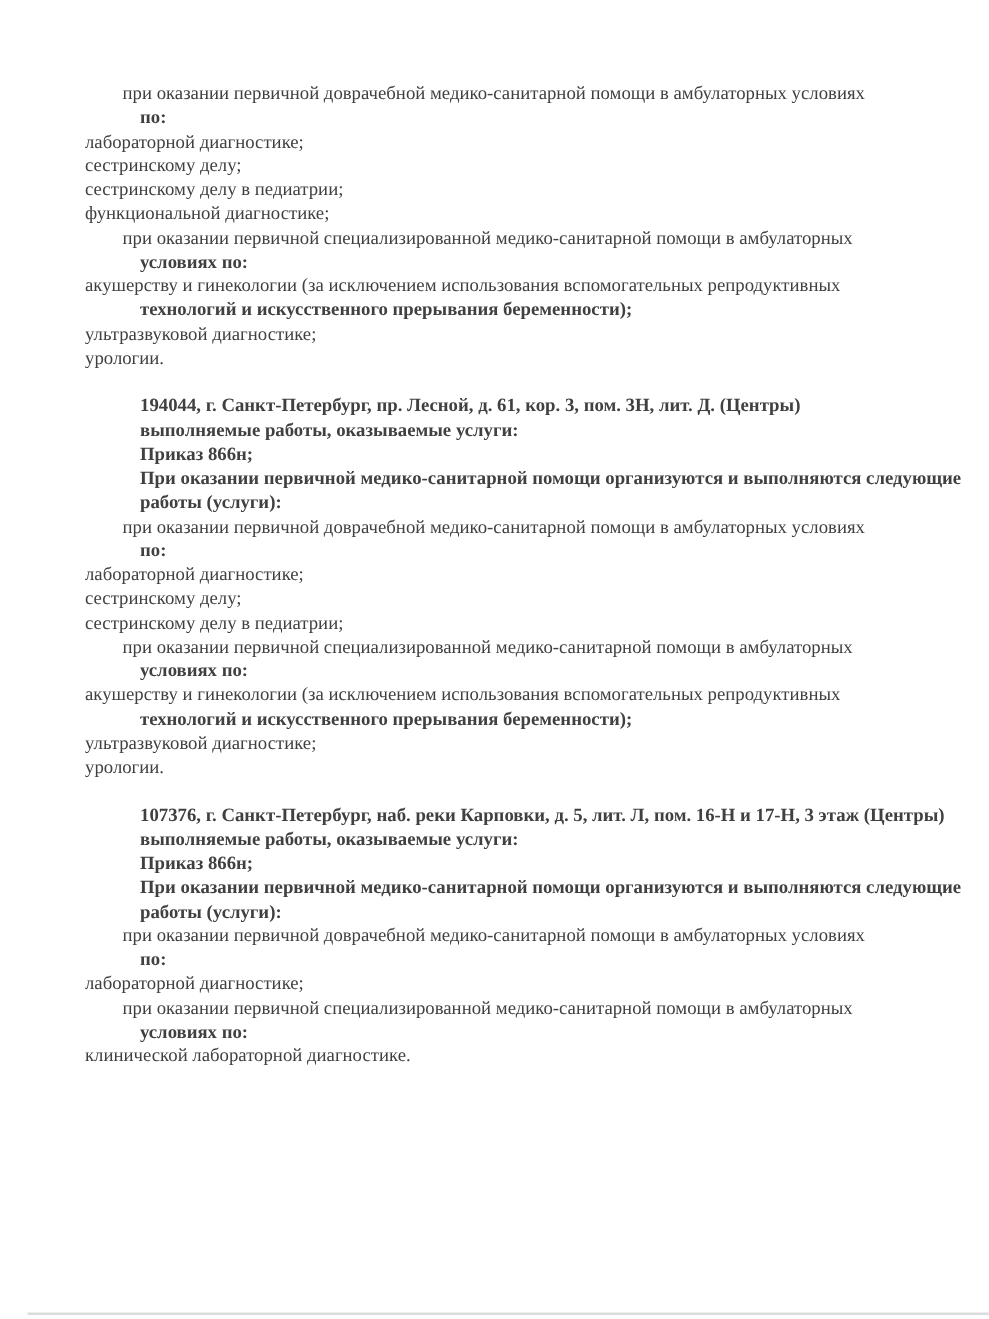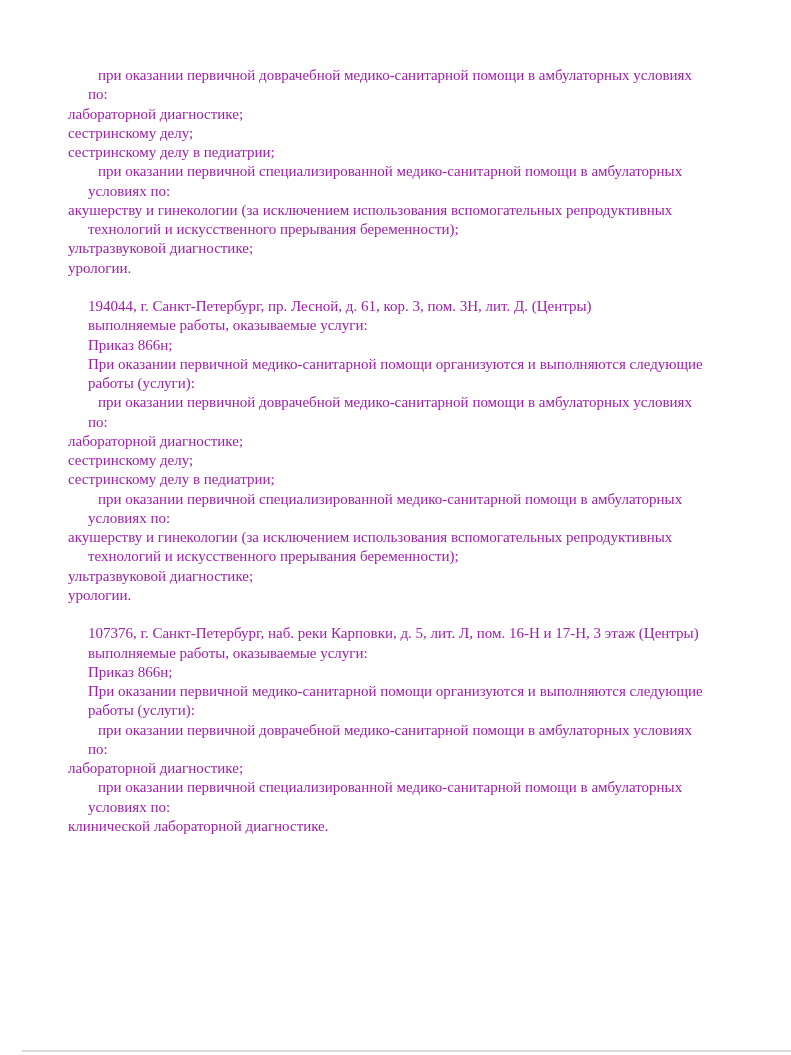--- a/index.html
+++ b/index.html
@@ -14,47 +14,48 @@
     overflow: hidden;
     font-family: "Liberation Serif", serif;
   }
   .doc {
     position: absolute;
     top: 66px;
     left: 0;
     width: 761px;
     font-size: 15px;
     line-height: 19.25px;
-    color: #a21caf;
+    color: #404040;
   }
   .doc-line {
     white-space: pre;
     min-height: 19.25px;
   }
-  .indent-0 { padding-left: 88px; }
+  .indent-0 { padding-left: 112px; font-weight: bold; }
   .indent-1 { padding-left: 98px; }
   .indent-2 { padding-left: 68px; }
   .bottom-divider {
     position: absolute;
     top: 1050px;
     left: 22px;
     width: 769px;
     height: 2px;
     background: #dcdcdc;
   }
 </style>
 </head>
 <body>
 
 <div class="doc">
     <div class="doc-line indent-1">при оказании первичной доврачебной медико-санитарной помощи в амбулаторных условиях</div>
     <div class="doc-line indent-0">по:</div>
     <div class="doc-line indent-2">лабораторной диагностике;</div>
     <div class="doc-line indent-2">сестринскому делу;</div>
     <div class="doc-line indent-2">сестринскому делу в педиатрии;</div>
+    <div class="doc-line indent-2">функциональной диагностике;</div>
     <div class="doc-line indent-1">при оказании первичной специализированной медико-санитарной помощи в амбулаторных</div>
     <div class="doc-line indent-0">условиях по:</div>
     <div class="doc-line indent-2">акушерству и гинекологии (за исключением использования вспомогательных репродуктивных</div>
     <div class="doc-line indent-0">технологий и искусственного прерывания беременности);</div>
     <div class="doc-line indent-2">ультразвуковой диагностике;</div>
     <div class="doc-line indent-2">урологии.</div>
     <div class="doc-line indent-0"></div>
     <div class="doc-line indent-0">194044, г. Санкт-Петербург, пр. Лесной, д. 61, кор. 3, пом. 3Н, лит. Д. (Центры)</div>
     <div class="doc-line indent-0">выполняемые работы, оказываемые услуги:</div>
     <div class="doc-line indent-0">Приказ 866н;</div>

